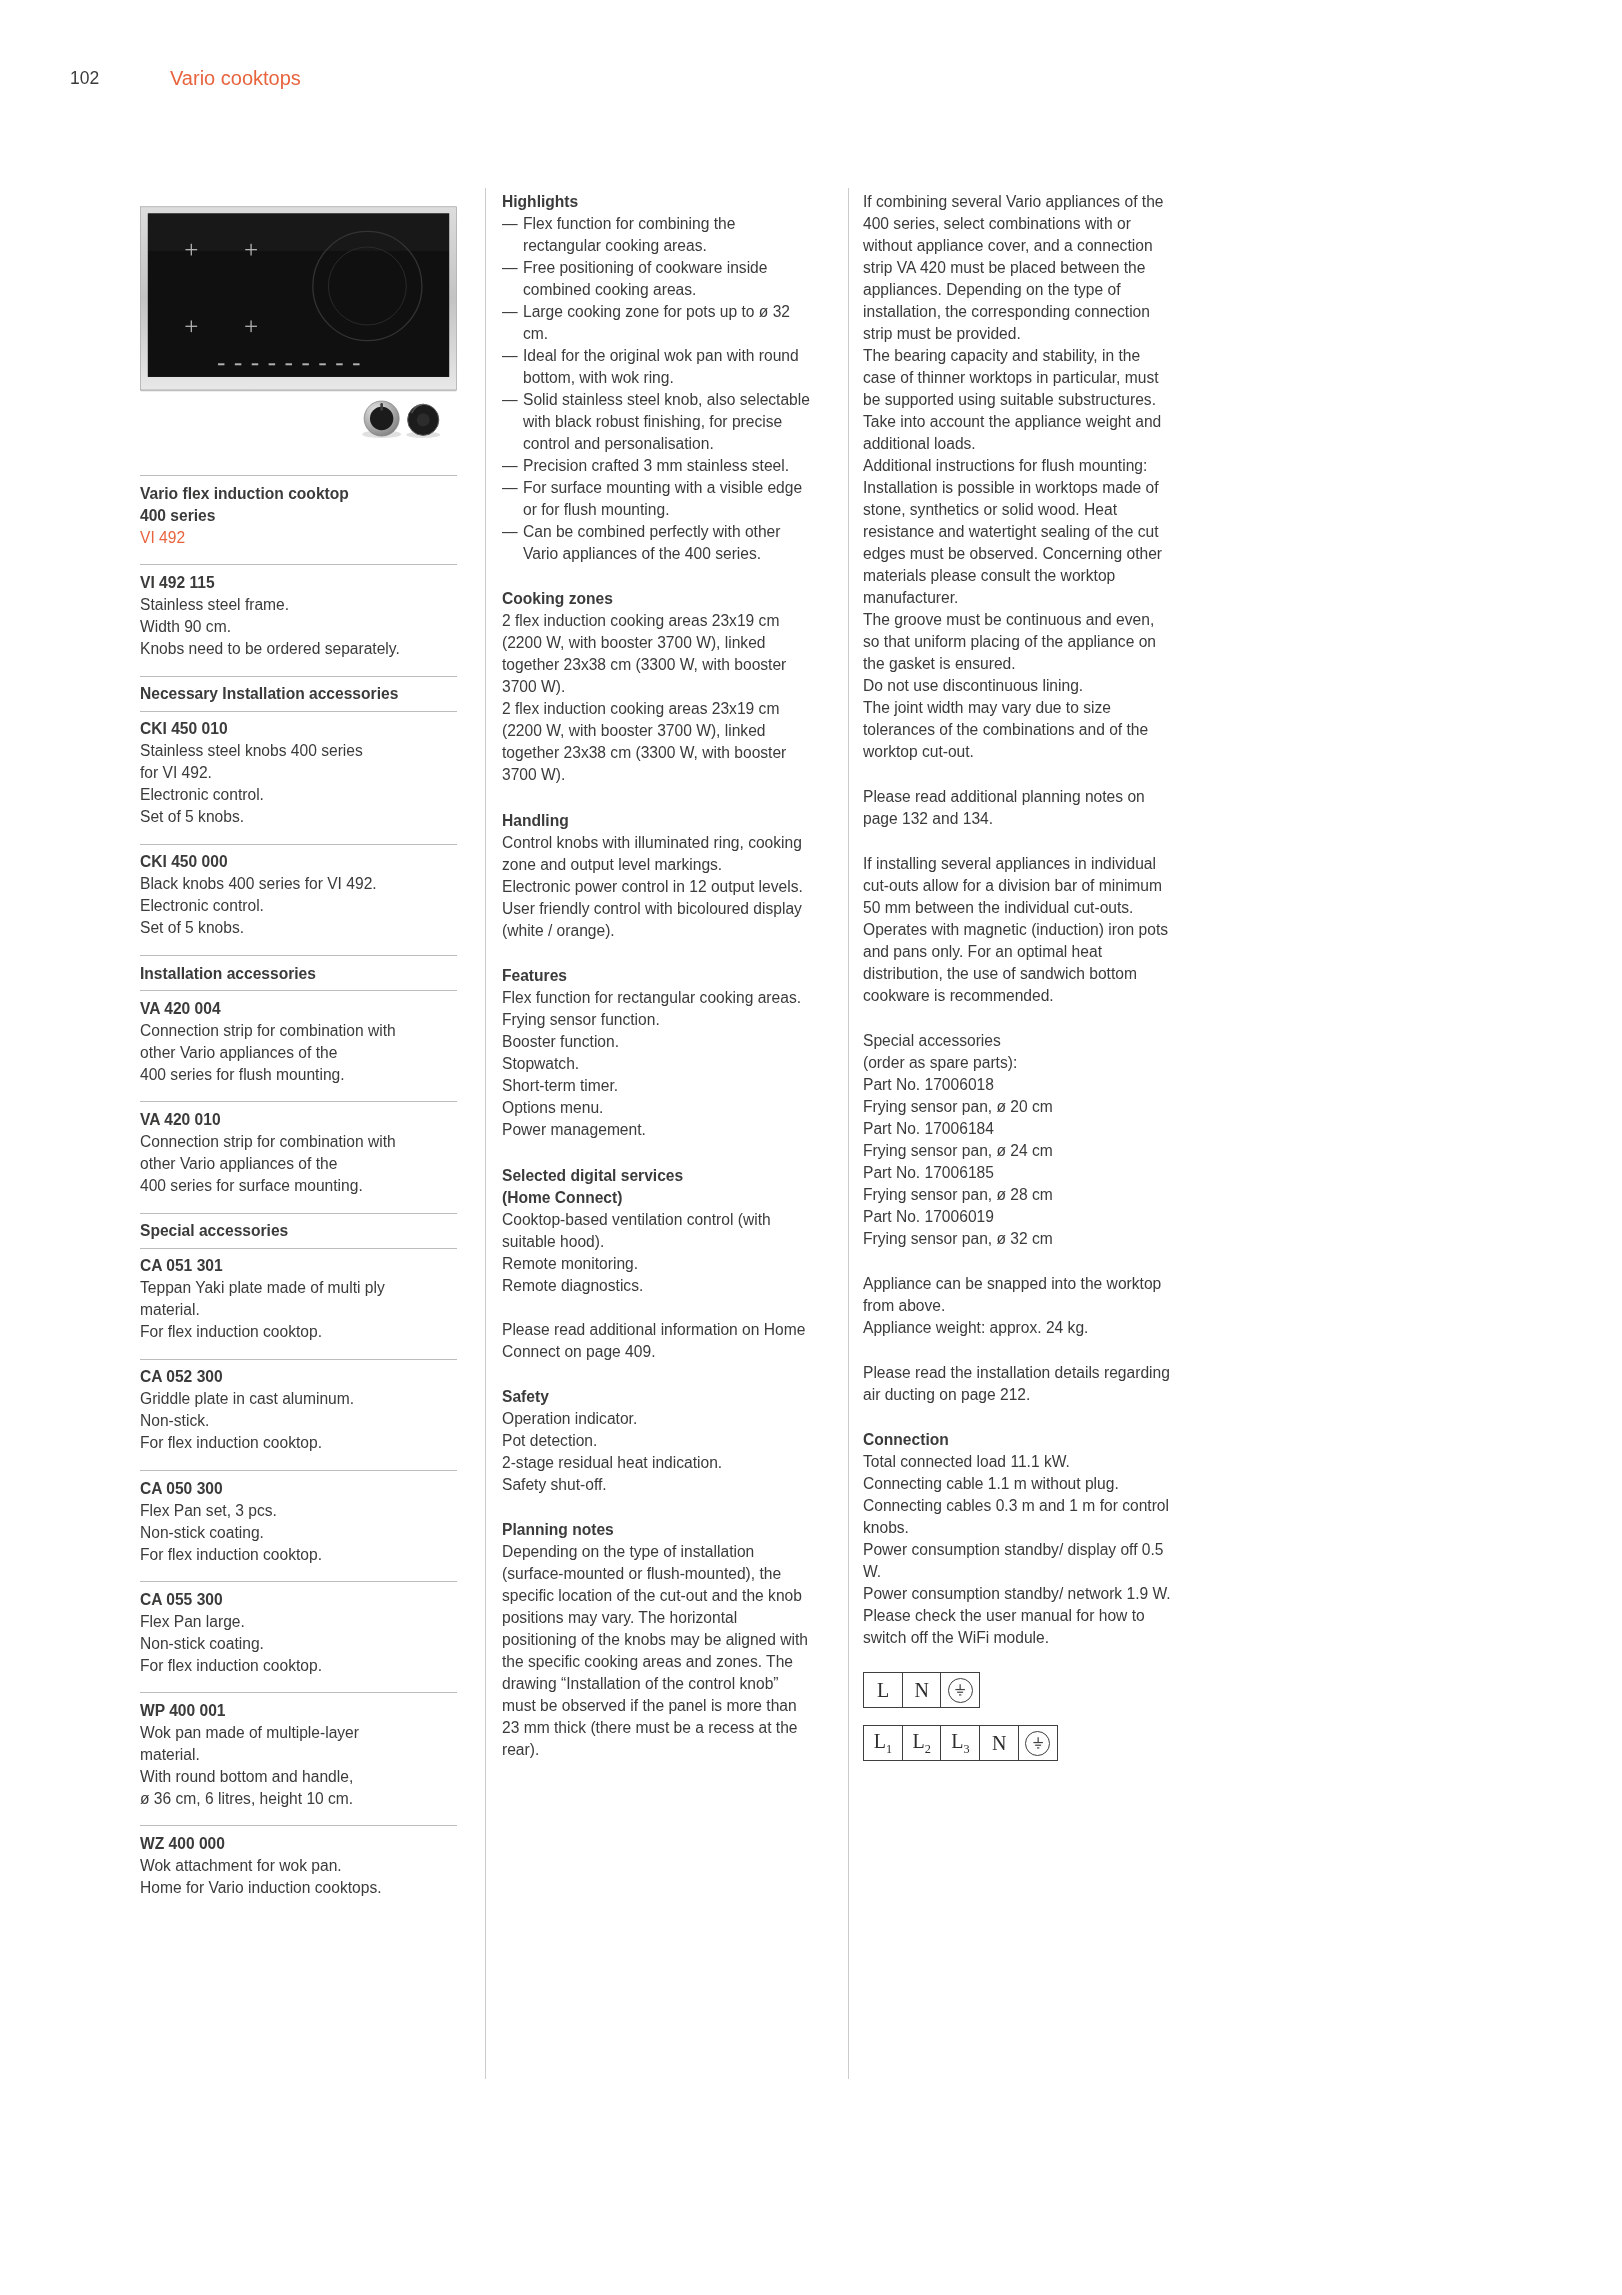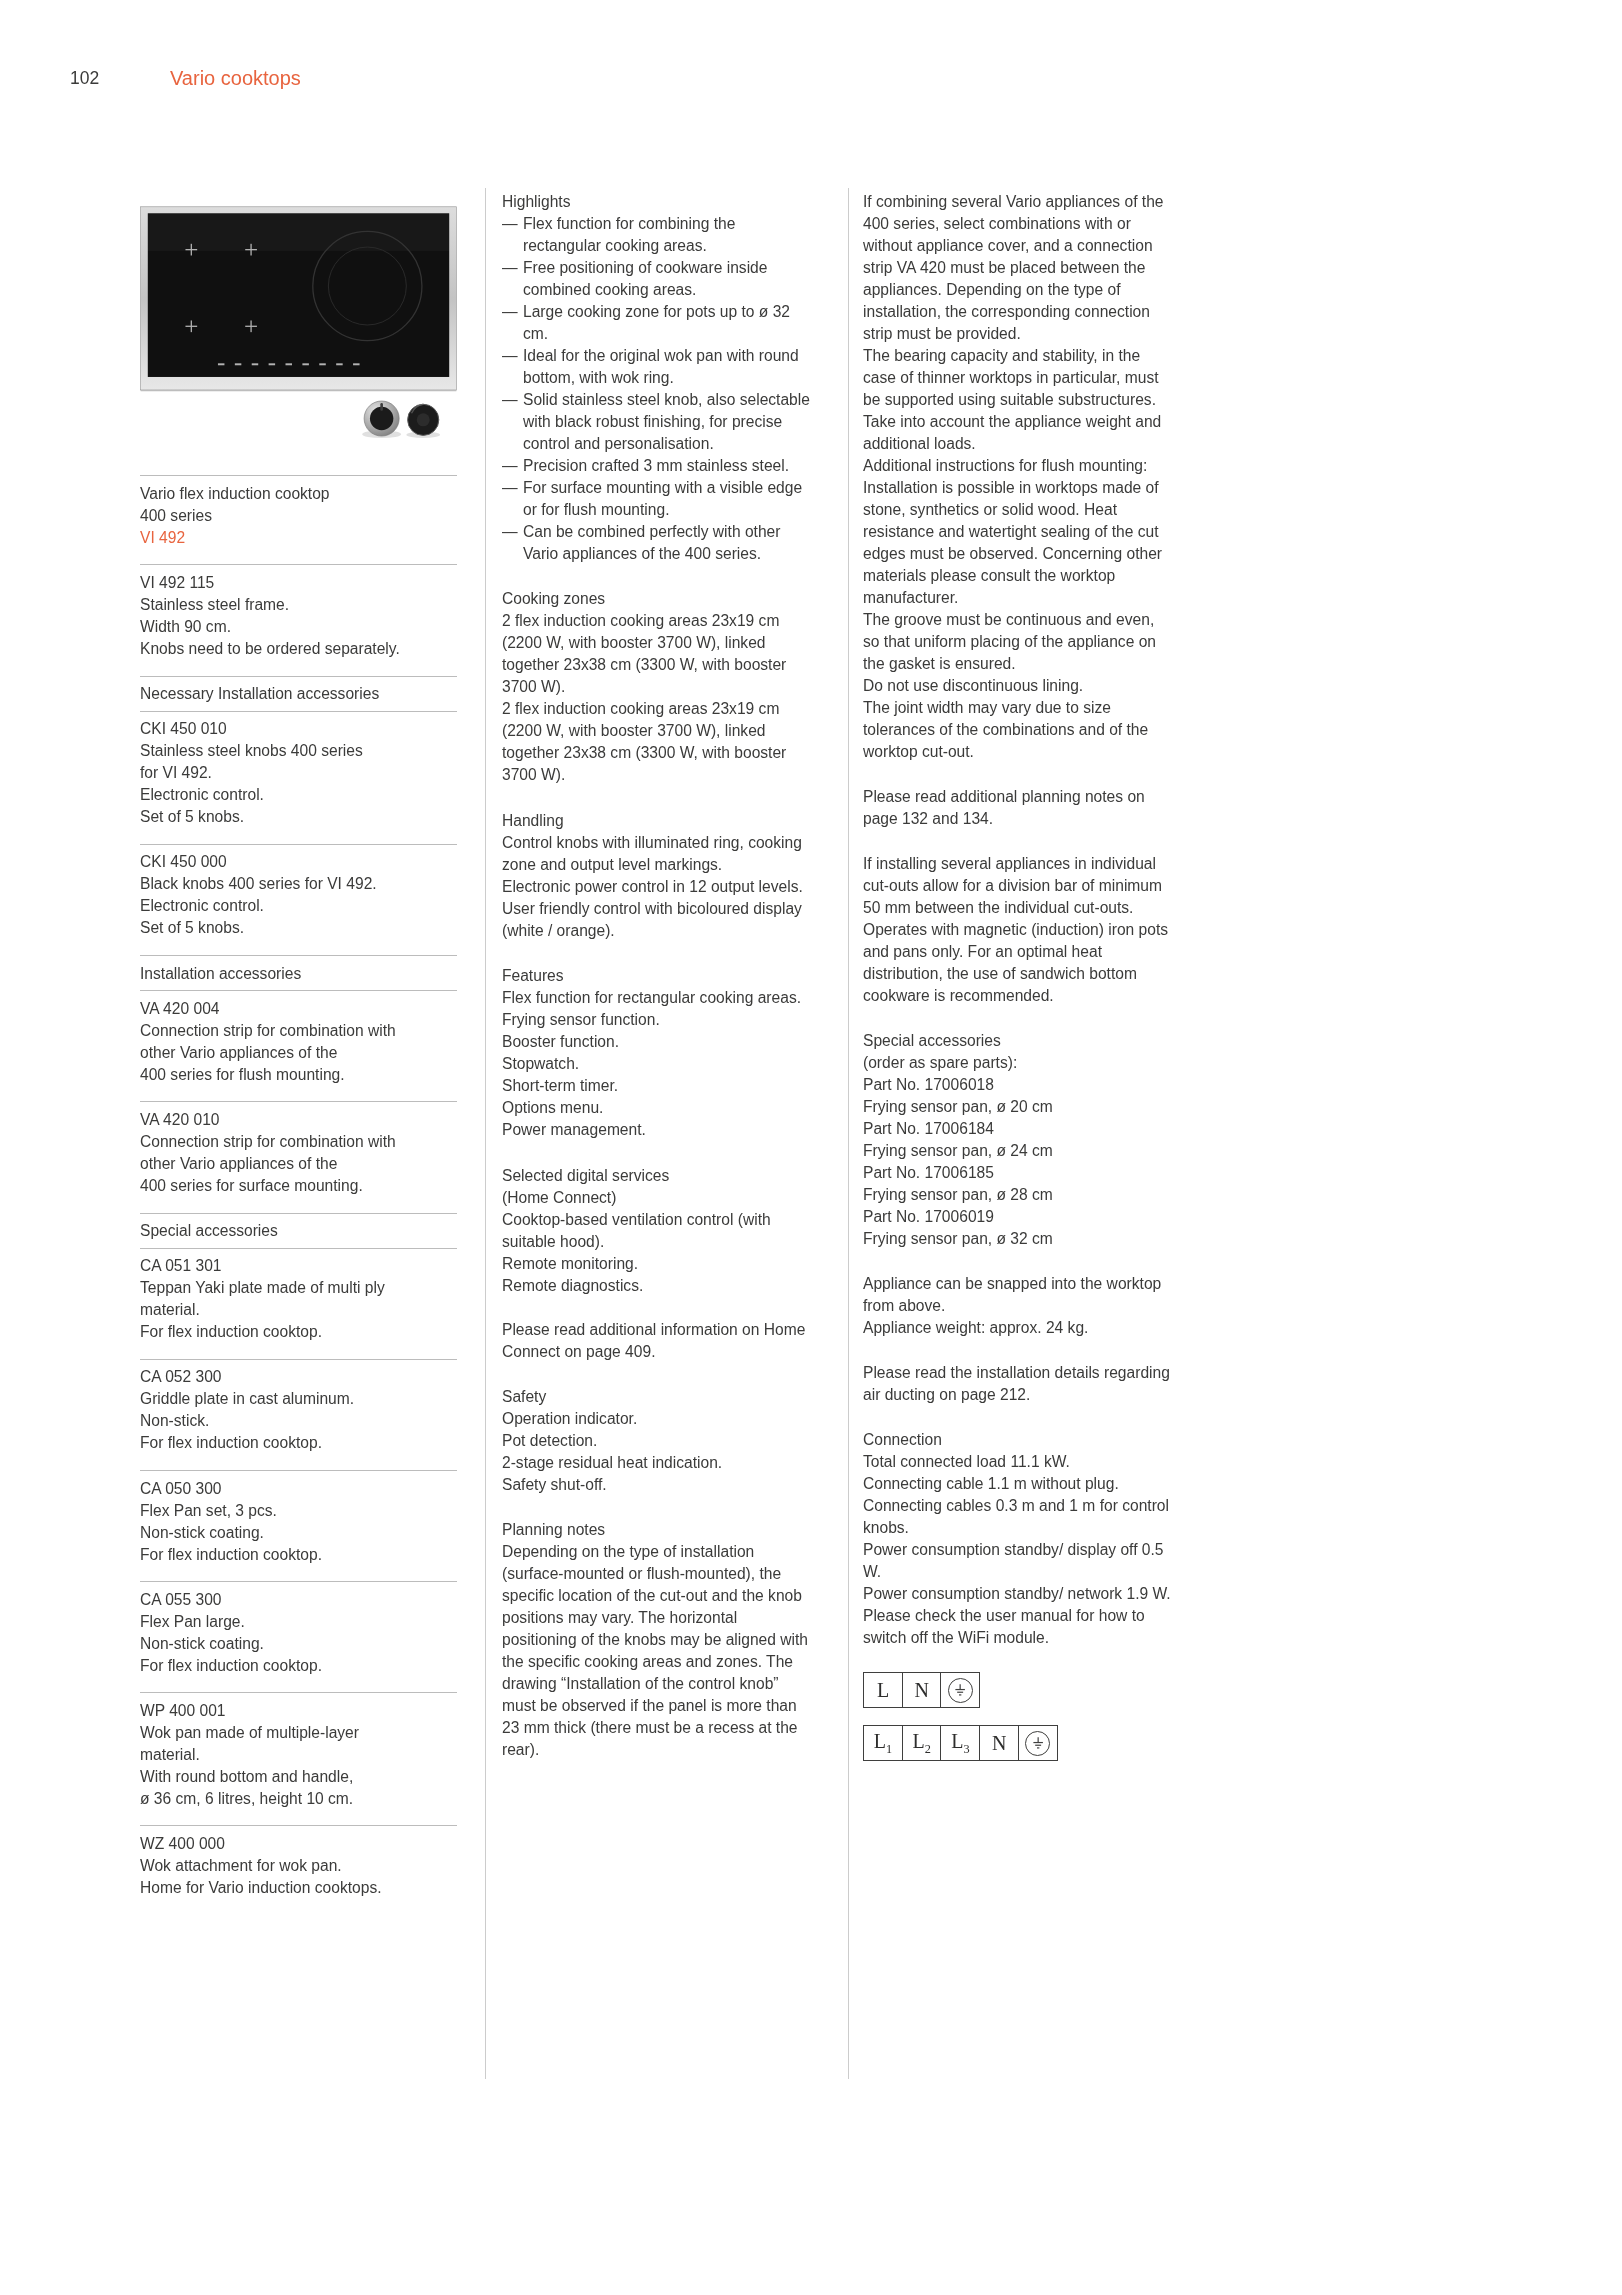--- a/index.html
+++ b/index.html
@@ -17,21 +17,21 @@
   }
   .hdr-num{position:absolute;left:70px;top:68px;font-size:17.5px;line-height:21px;color:var(--ink);}
   .hdr-title{position:absolute;left:140px;top:68px;font-size:20px;line-height:21px;color:var(--accent);margin-left:30px;}
   .divider{position:absolute;top:188px;height:2007px;width:0.6px;background:var(--divider);}
   .div-1{left:485px;}
   .div-2{left:848px;}
   .col{position:absolute;}
   .col-left{left:140px;top:204px;width:317px;}
   .col-mid{left:502px;top:191px;width:311px;}
   .col-right{left:863px;top:191px;width:311px;}
-  .bold{font-weight:normal;}
+  .bold{font-weight:bold;}
   .accent{color:var(--accent);}
   .figure{margin:0 0 23.4px 0;padding:0;}
   .rule{border:none;border-top:0.6px solid var(--rule);height:0;margin:15.6px 0 6.5px 0;}
   .heading + .rule{margin-top:5.8px;}
   .pre{white-space:pre-line;}
   .msec{margin-top:23.4px;}
   .msec:first-child{margin-top:0;}
   .bullet{display:flex;}
   .bullet .marker{flex:0 0 21px;}
   .bullet .btext{flex:1;}

